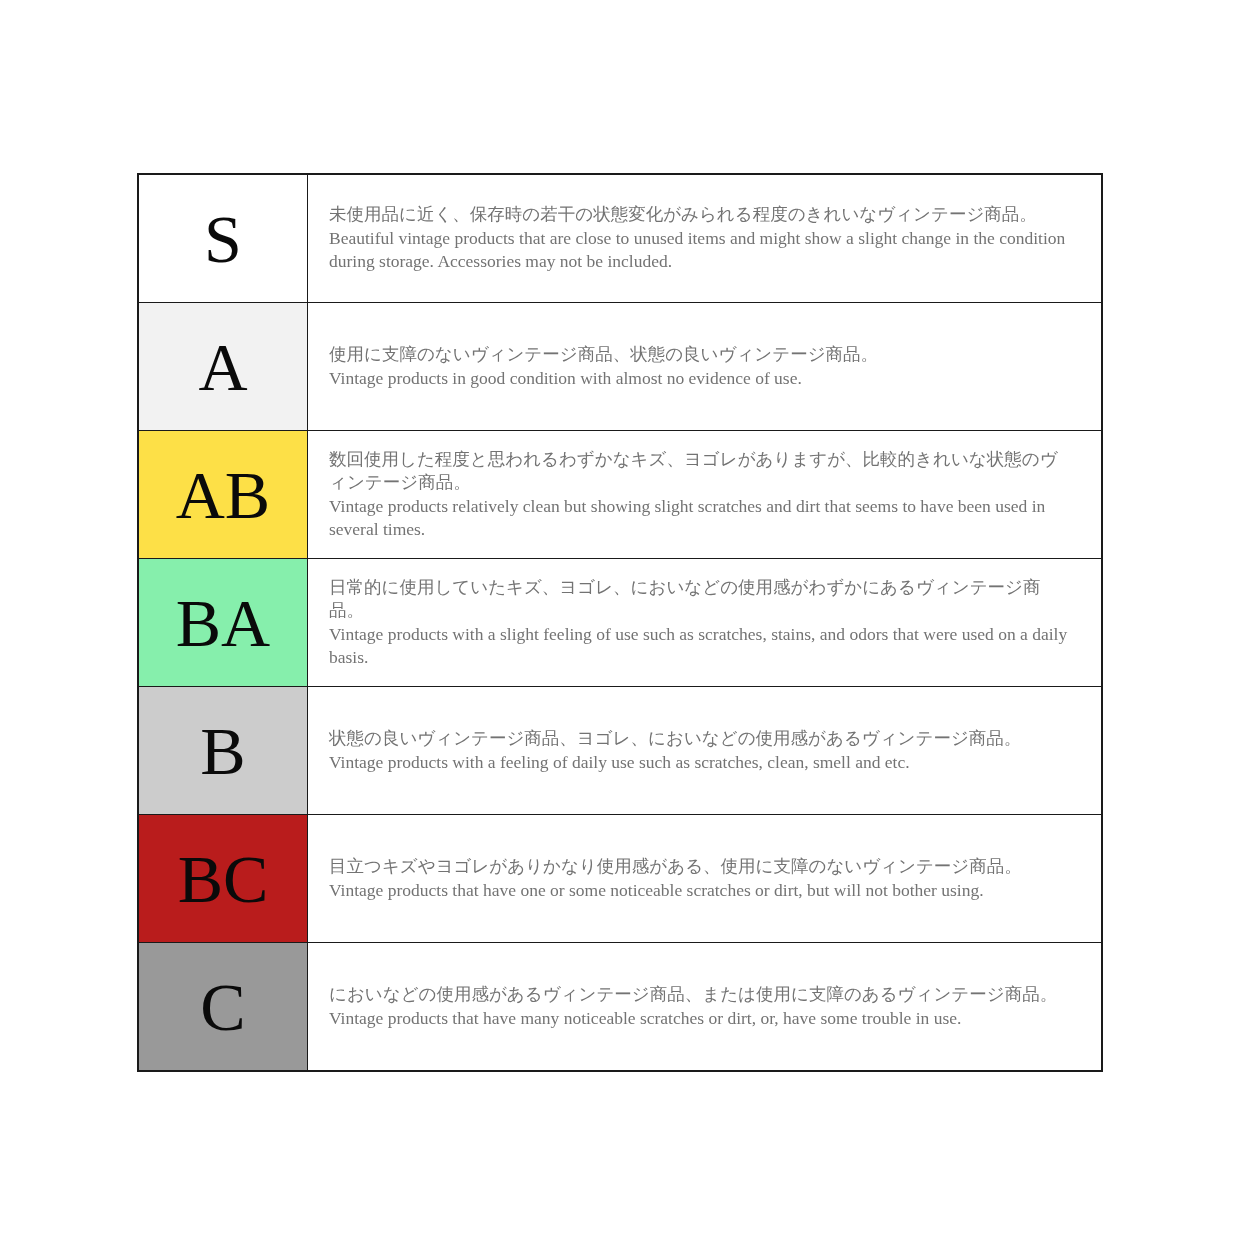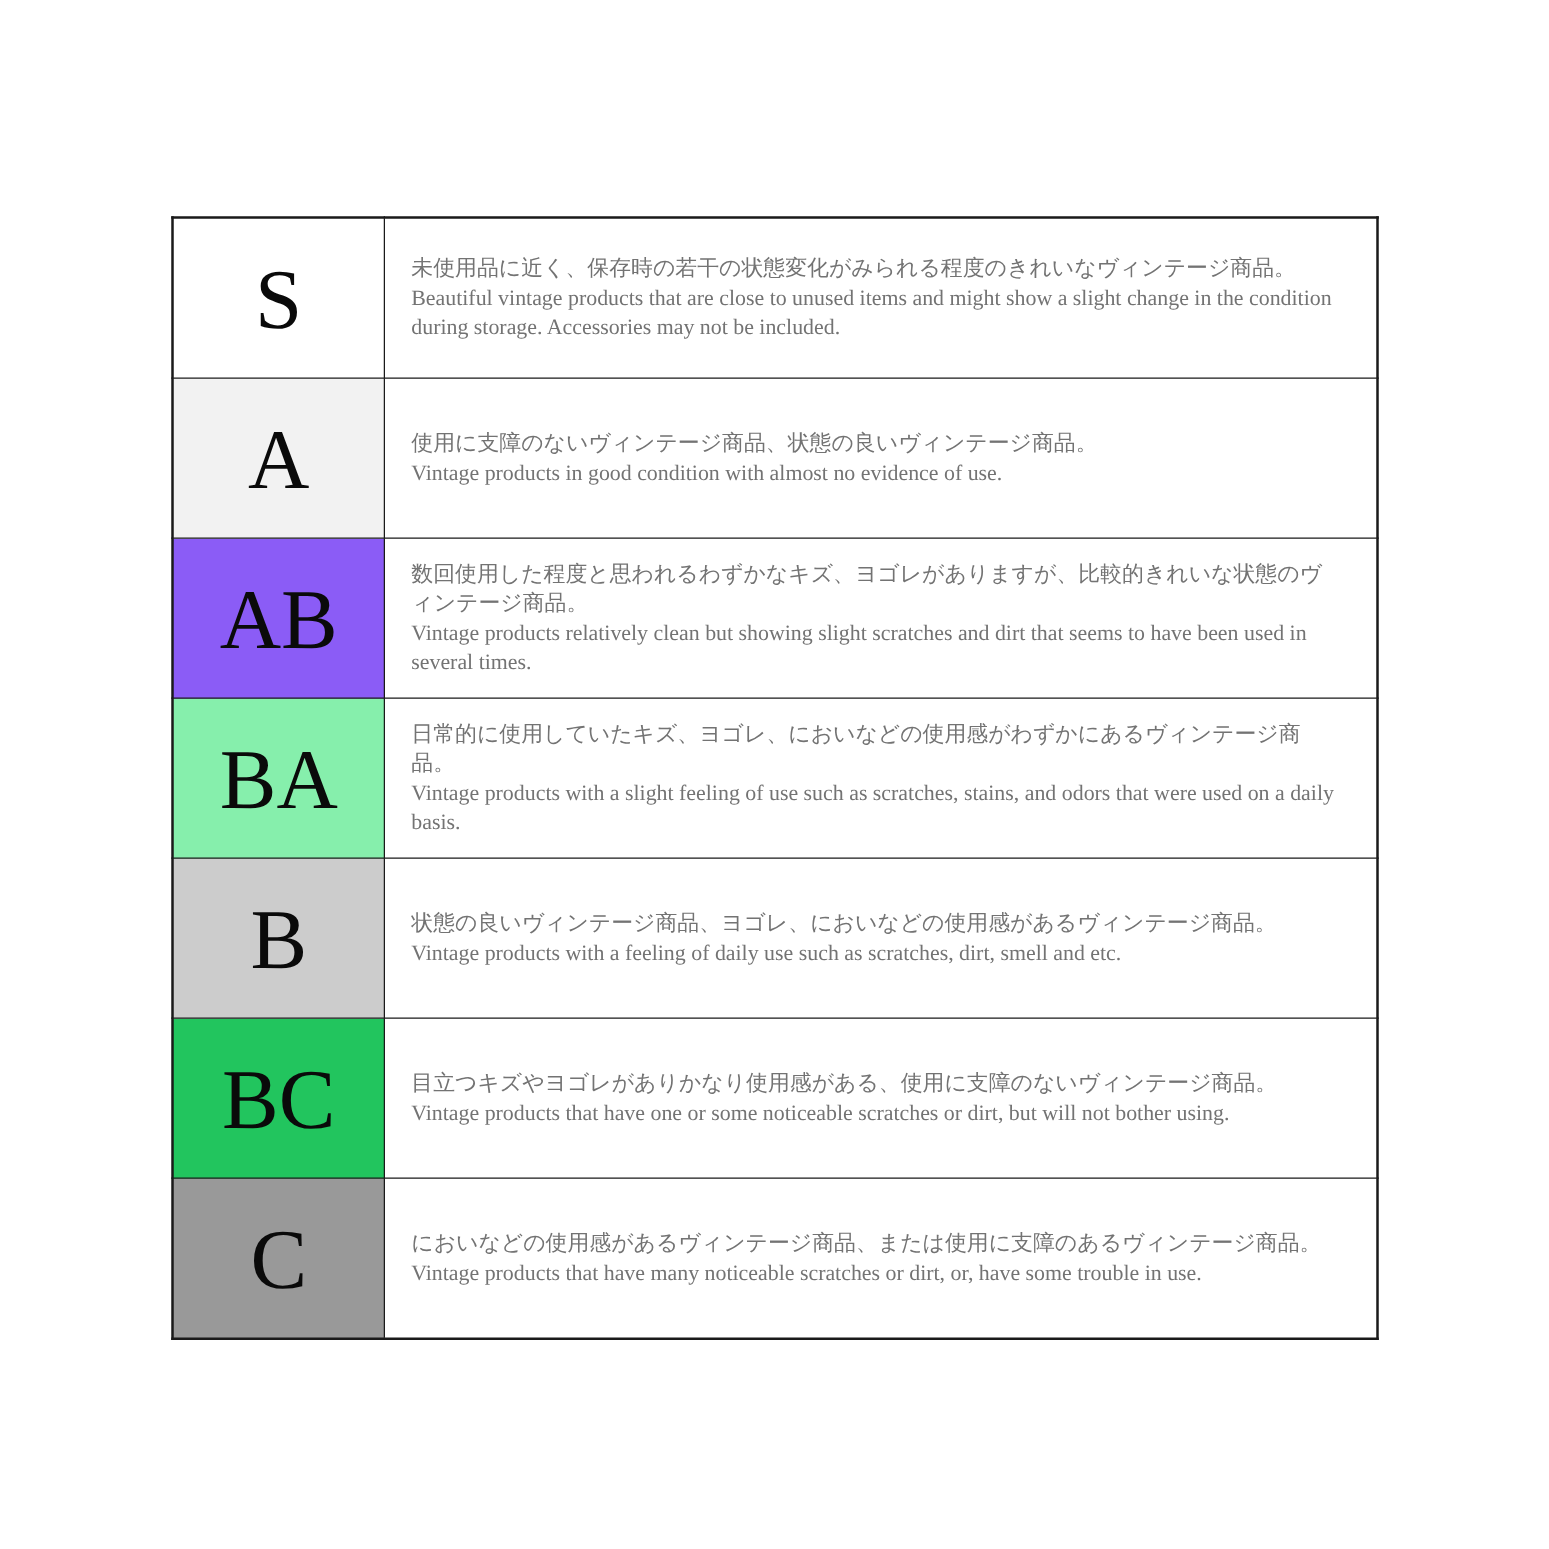--- a/index.html
+++ b/index.html
@@ -66,21 +66,21 @@
       <tr>
         <td class="grade-cell" style="background-color: rgb(242, 242, 242);">
           <span>A</span>
         </td>
         <td class="desc-cell">
           <span class="jp-text">使用に支障のないヴィンテージ商品、状態の良いヴィンテージ商品。</span>
           <span class="en-text">Vintage products in good condition with almost no evidence of use.</span>
         </td>
       </tr>
       <tr>
-        <td class="grade-cell" style="background-color: #8b5cf6;">
+        <td class="grade-cell" style="background-color: #fde047;">
           <span>AB</span>
         </td>
         <td class="desc-cell">
           <span class="jp-text">数回使用した程度と思われるわずかなキズ、ヨゴレがありますが、比較的きれいな状態のヴィンテージ商品。</span>
           <span class="en-text">Vintage products relatively clean but showing slight scratches and dirt that seems to have been used in several times.</span>
         </td>
       </tr>
       <tr>
         <td class="grade-cell" style="background-color: #86efac;">
           <span>BA</span>
@@ -89,25 +89,25 @@
           <span class="jp-text">日常的に使用していたキズ、ヨゴレ、においなどの使用感がわずかにあるヴィンテージ商品。</span>
           <span class="en-text">Vintage products with a slight feeling of use such as scratches, stains, and odors that were used on a daily basis.</span>
         </td>
       </tr>
       <tr>
         <td class="grade-cell" style="background-color: rgb(204, 204, 204);">
           <span>B</span>
         </td>
         <td class="desc-cell">
           <span class="jp-text">状態の良いヴィンテージ商品、ヨゴレ、においなどの使用感があるヴィンテージ商品。</span>
-          <span class="en-text">Vintage products with a feeling of daily use such as scratches, dirt, smell and etc.</span>
+          <span class="en-text">Vintage products with a feeling of daily use such as scratches, clean, smell and etc.</span>
         </td>
       </tr>
       <tr>
-        <td class="grade-cell" style="background-color: #22c55e;">
+        <td class="grade-cell" style="background-color: #b91c1c;">
           <span>BC</span>
         </td>
         <td class="desc-cell">
           <span class="jp-text">目立つキズやヨゴレがありかなり使用感がある、使用に支障のないヴィンテージ商品。</span>
           <span class="en-text">Vintage products that have one or some noticeable scratches or dirt, but will not bother using.</span>
         </td>
       </tr>
       <tr>
         <td class="grade-cell" style="background-color: rgb(153, 153, 153);">
           <span>C</span>

